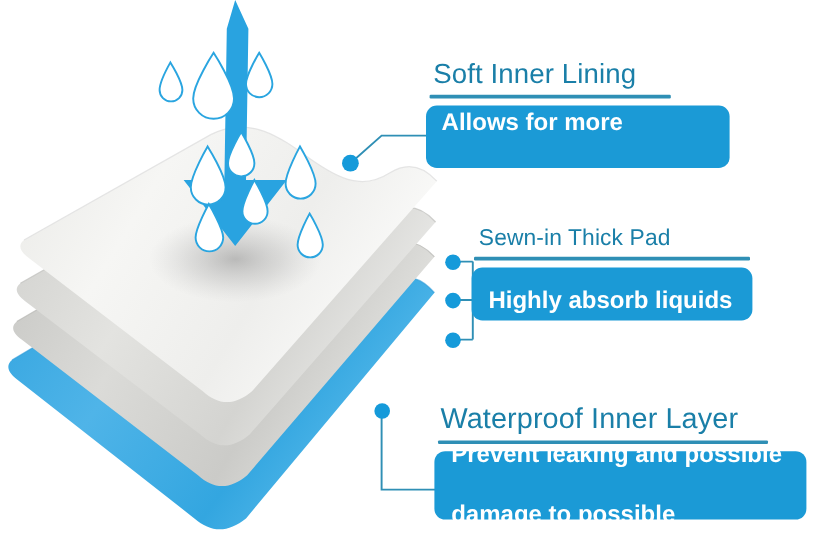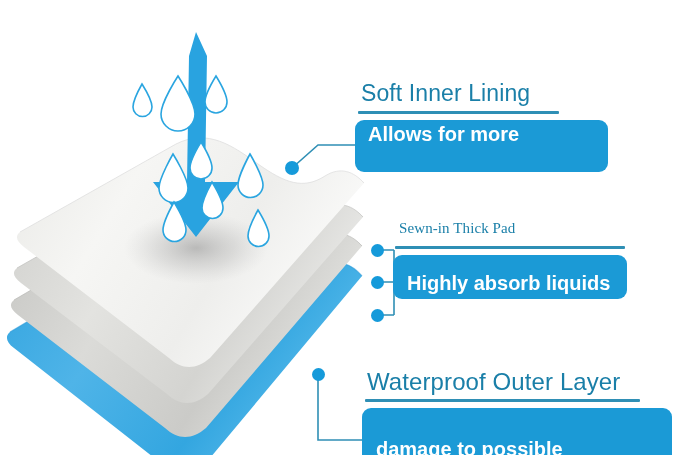--- a/index.html
+++ b/index.html
@@ -1,21 +1,21 @@
 <!DOCTYPE html>
 <html><head>
 <meta charset="utf-8">
 <style>
   html,body{margin:0;padding:0;}
   body{
     width:679px;height:455px;background:#ffffff;
     font-family:"Liberation Sans",sans-serif;
     overflow:hidden;position:relative;
   }
-  #stage{position:absolute;inset:0;width:679px;height:323px;margin-top:32px;}
+  #stage{position:absolute;inset:0;width:679px;height:323px;}
   .art{position:absolute;left:0;top:0;width:679px;height:455px;}
 
   
   .callout{position:absolute;}
   .callout .heading{
     position:absolute;white-space:nowrap;
     color:#1a7fa8;font-weight:400;letter-spacing:.1px;
   }
   .callout .rule{position:absolute;background:#2f8fb5;height:3px;border-radius:1px;}
   .callout .box{
@@ -27,21 +27,21 @@
 
   
   #callout-inner{left:0;top:0;}
   #callout-inner .heading{left:361px;top:48px;font-size:23px;}
   #callout-inner .rule{left:358px;top:79px;width:201px;}
   #callout-inner .box{left:355px;top:88px;width:253px;height:52px;
     padding:0 0 0 13px;font-size:20px;line-height:24px;}
 
   
   #callout-pad{left:0;top:0;}
-  #callout-pad .heading{left:399px;top:188px;font-size:15px;font-family:Liberation Serif, serif;}
+  #callout-pad .heading{left:399px;top:188px;font-size:19px;}
   #callout-pad .rule{left:395px;top:214px;width:230px;}
   #callout-pad .box{left:393px;top:223px;width:234px;height:44px;
     padding:12px 0 0 14px;font-size:20px;line-height:23px;}
 
   
   #callout-outer{left:0;top:0;}
   #callout-outer .heading{left:367px;top:336px;font-size:24px;}
   #callout-outer .rule{left:365px;top:367px;width:275px;}
   #callout-outer .box{left:362px;top:376px;width:310px;height:57px;
     padding:0 0 0 14px;font-size:20px;line-height:25px;}
@@ -188,23 +188,23 @@
 
   <div class="callout" id="callout-pad">
     <div class="heading">Sewn-in Thick Pad</div>
     <div class="rule"></div>
     <div class="box">
       <span>Highly absorb liquids</span>
     </div>
   </div>
 
   <div class="callout" id="callout-outer">
-    <div class="heading">Waterproof Outer Layer</div>
+    <div class="heading">Waterproof Inner Layer</div>
     <div class="rule"></div>
     <div class="box">
       <span>
-        <br>
+        <span>Prevent leaking and possible</span><br>
         <span>damage to possible</span>
       </span>
     </div>
   </div>
 
 </div>
 
 </body></html>

